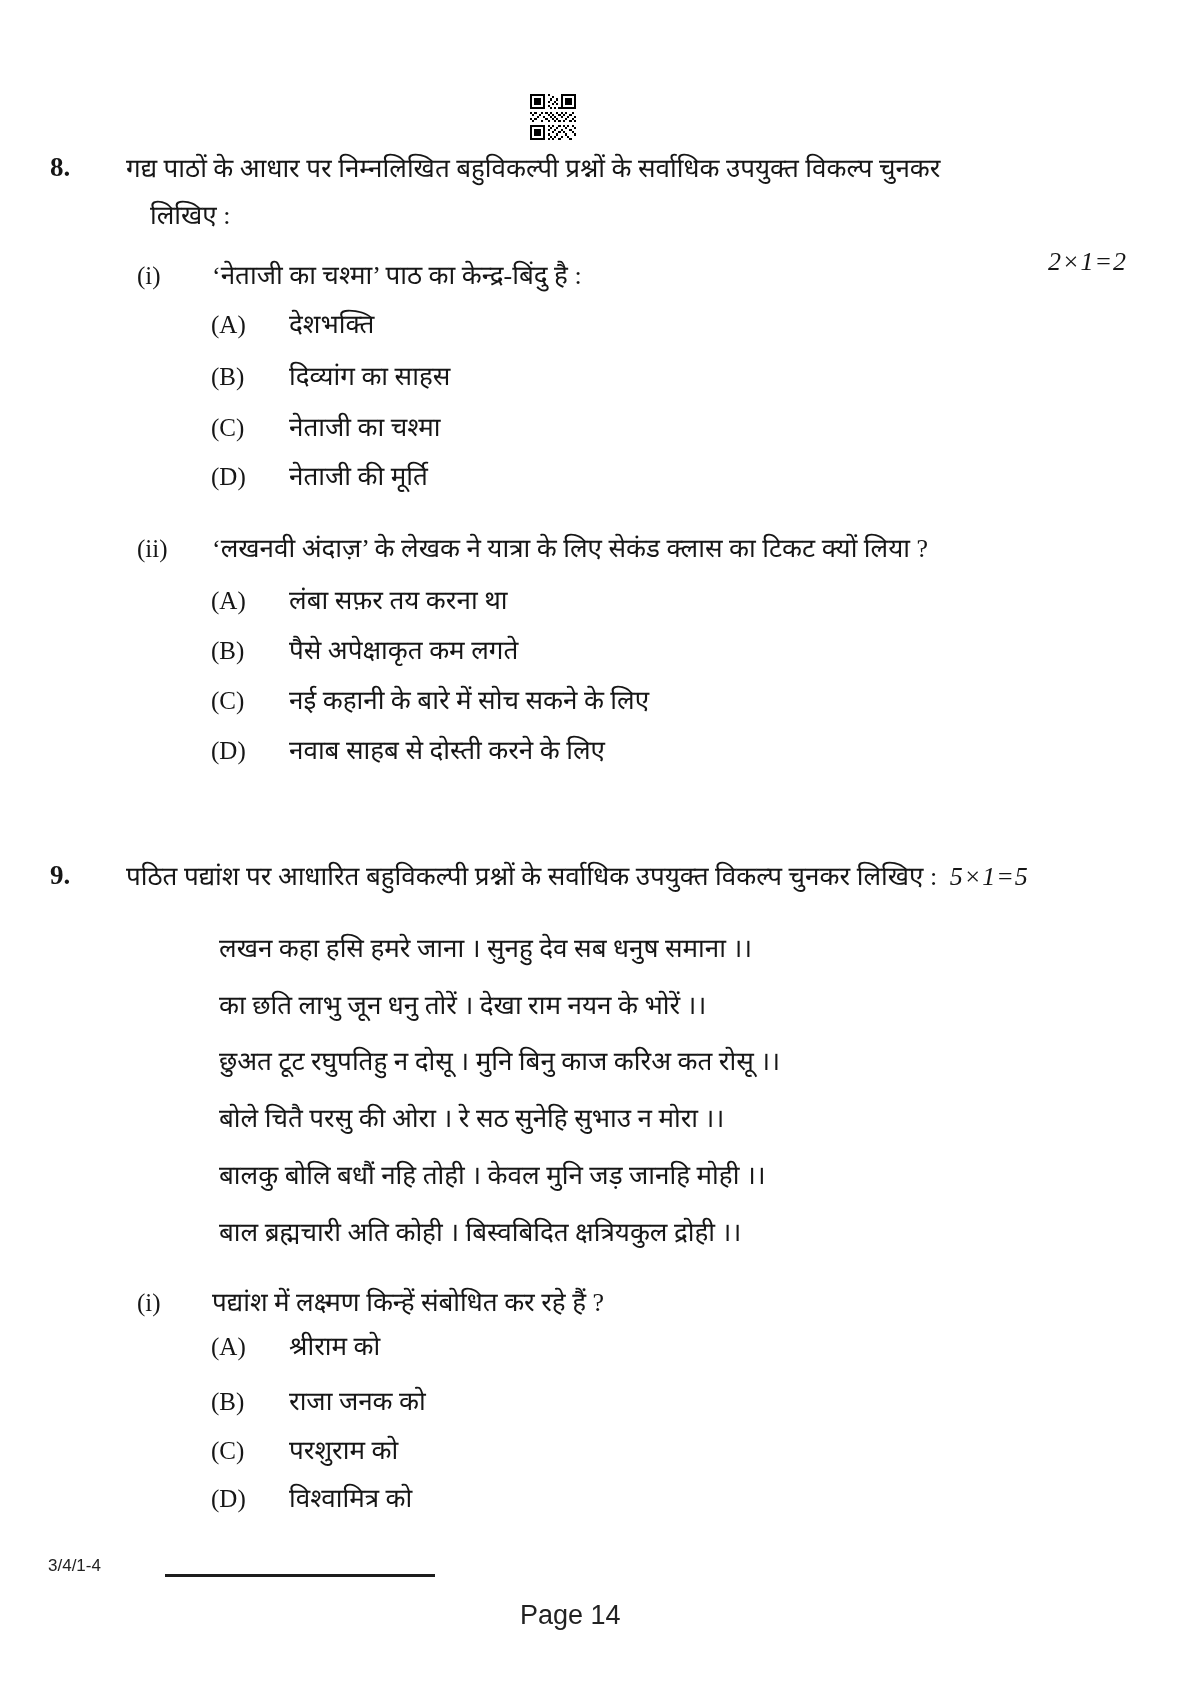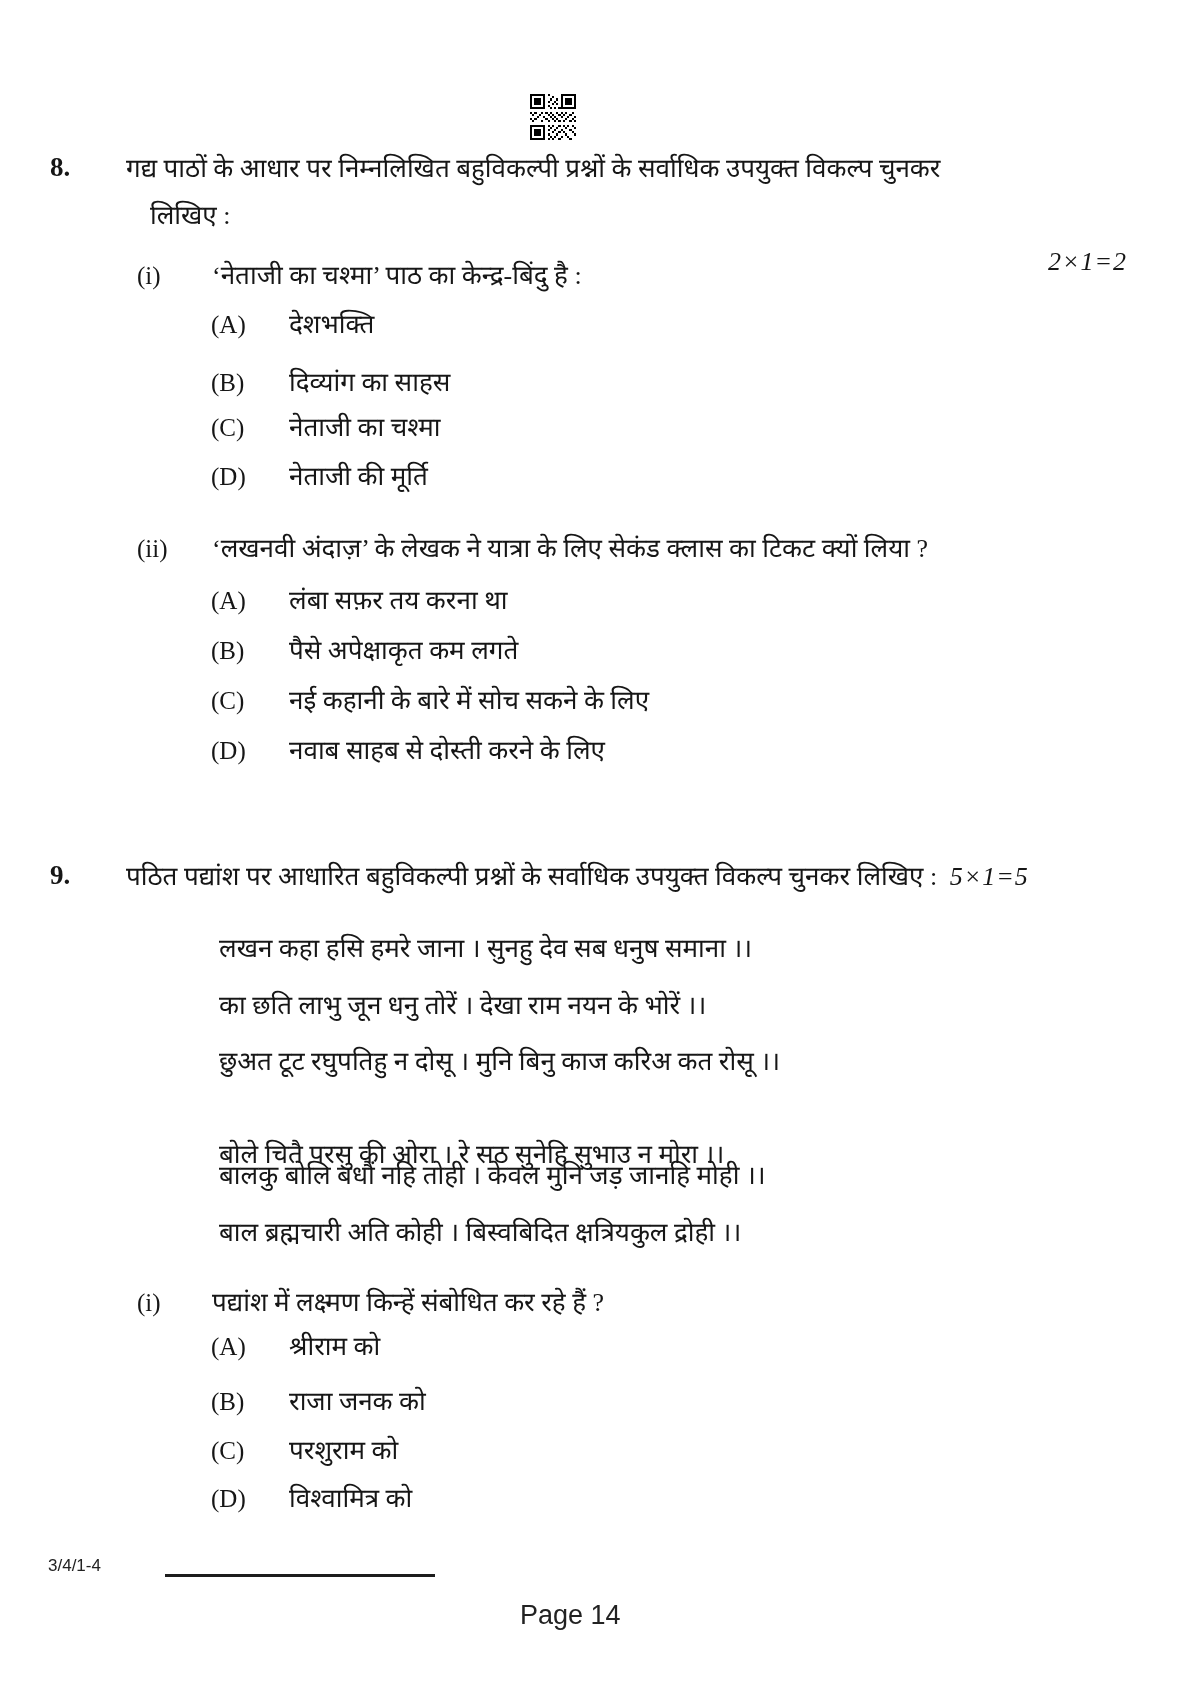--- a/index.html
+++ b/index.html
@@ -63,21 +63,21 @@
   <div class="abs qtext" style="left:126px;top:152px;">गद्य पाठों के आधार पर निम्नलिखित बहुविकल्पी प्रश्नों के सर्वाधिक उपयुक्त विकल्प चुनकर</div>
   <div class="abs qtext" style="left:126px;top:199px;margin-left:24px;">लिखिए :</div>
   <div class="abs marks" style="right:63px;top:199px;">2×1=2</div>
 
   <div class="abs qtext" style="left:137px;top:259px;">
     <span class="sub-label">(i)</span><span>‘नेताजी का चश्मा’ पाठ का केन्द्र-बिंदु है :</span>
   </div>
   <div class="abs qtext" style="left:211px;top:308px;">
     <span class="opt-label">(A)</span><span>देशभक्ति</span>
   </div>
-  <div class="abs qtext" style="left:211px;top:360px;margin-top:6px;">
+  <div class="abs qtext" style="left:211px;top:360px;">
     <span class="opt-label">(B)</span><span>दिव्यांग का साहस</span>
   </div>
   <div class="abs qtext" style="left:211px;top:411px;">
     <span class="opt-label">(C)</span><span>नेताजी का चश्मा</span>
   </div>
   <div class="abs qtext" style="left:211px;top:460px;">
     <span class="opt-label">(D)</span><span>नेताजी की मूर्ति</span>
   </div>
 
   <div class="abs qtext" style="left:137px;top:532px;">
@@ -98,21 +98,21 @@
 
   <div class="abs qnum" style="left:50px;top:858px;">9.</div>
   <div class="abs qtext" style="left:126px;top:860px;">
     <span>पठित पद्यांश पर आधारित बहुविकल्पी प्रश्नों के सर्वाधिक उपयुक्त विकल्प चुनकर लिखिए :</span>
     <span class="marks" style="margin-left:6px;">5×1=5</span>
   </div>
 
   <div class="abs verse" style="left:219px;top:932px;">लखन कहा हसि हमरे जाना । सुनहु देव सब धनुष समाना ।।</div>
   <div class="abs verse" style="left:219px;top:1045px;">छुअत टूट रघुपतिहु न दोसू । मुनि बिनु काज करिअ कत रोसू ।।</div>
   <div class="abs verse" style="left:219px;top:989px;">का छति लाभु जून धनु तोरें । देखा राम नयन के भोरें ।।</div>
-  <div class="abs verse" style="left:219px;top:1102px;margin-top:36px;">बोले चितै परसु की ओरा । रे सठ सुनेहि सुभाउ न मोरा ।।</div>
+  <div class="abs verse" style="left:219px;top:1102px;">बोले चितै परसु की ओरा । रे सठ सुनेहि सुभाउ न मोरा ।।</div>
   <div class="abs verse" style="left:219px;top:1159px;">बालकु बोलि बधौं नहि तोही । केवल मुनि जड़ जानहि मोही ।।</div>
   <div class="abs verse" style="left:219px;top:1216px;">बाल ब्रह्मचारी अति कोही । बिस्वबिदित क्षत्रियकुल द्रोही ।।</div>
 
   <div class="abs qtext" style="left:137px;top:1286px;">
     <span class="sub-label">(i)</span><span>पद्यांश में लक्ष्मण किन्हें संबोधित कर रहे हैं ?</span>
   </div>
   <div class="abs qtext" style="left:211px;top:1330px;">
     <span class="opt-label">(A)</span><span>श्रीराम को</span>
   </div>
   <div class="abs qtext" style="left:211px;top:1385px;">

